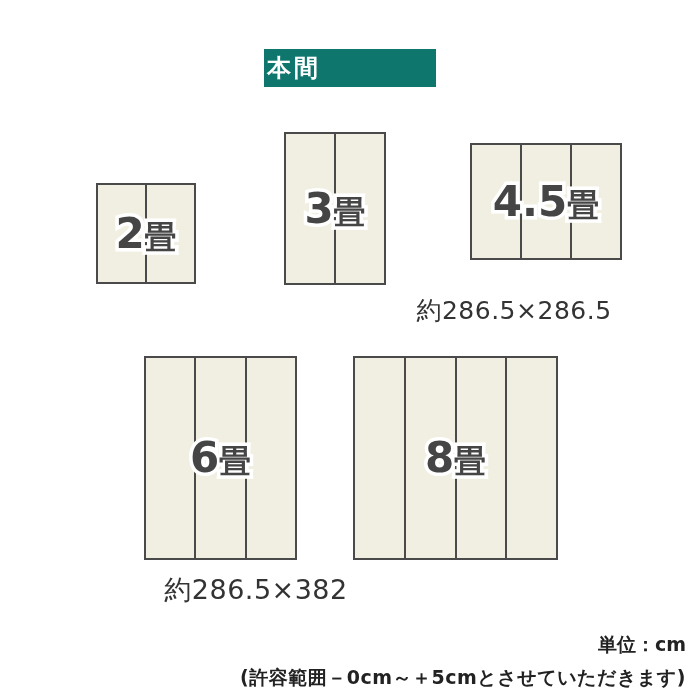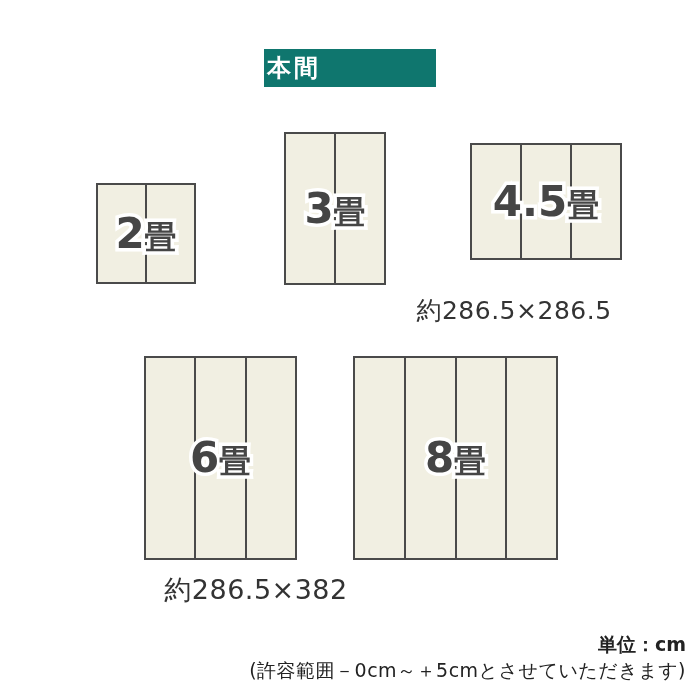--- a/index.html
+++ b/index.html
@@ -68,22 +68,22 @@
   .cap-2 { left:335px; top:294px; }
   .cap-3 { left:514px; top:294px;text-align:right; }
   .cap-4 { left:216px; top:572px; font-size:27px;margin-left:40px; }
   .cap-5 { left:460px; top:572px; font-size:27px; }
 
   
   .footnote {
     position:absolute; right:14px; top:632px;
     text-align:right; color:#222222;
   }
-  .footnote .unit-line { font-size:19px; font-weight:700; }
-  .footnote .tolerance-line { font-size:19px; font-weight:400; letter-spacing:0.5px; }
+  .footnote .unit-line { font-size:19px; font-weight:700; margin-bottom:7px; }
+  .footnote .tolerance-line { font-size:19px; font-weight:700; letter-spacing:0.5px; }
 </style>
 </head>
 <body>
 
 <div class="stage">
 
   <div class="banner">
     <span>本間</span>
   </div>
 

